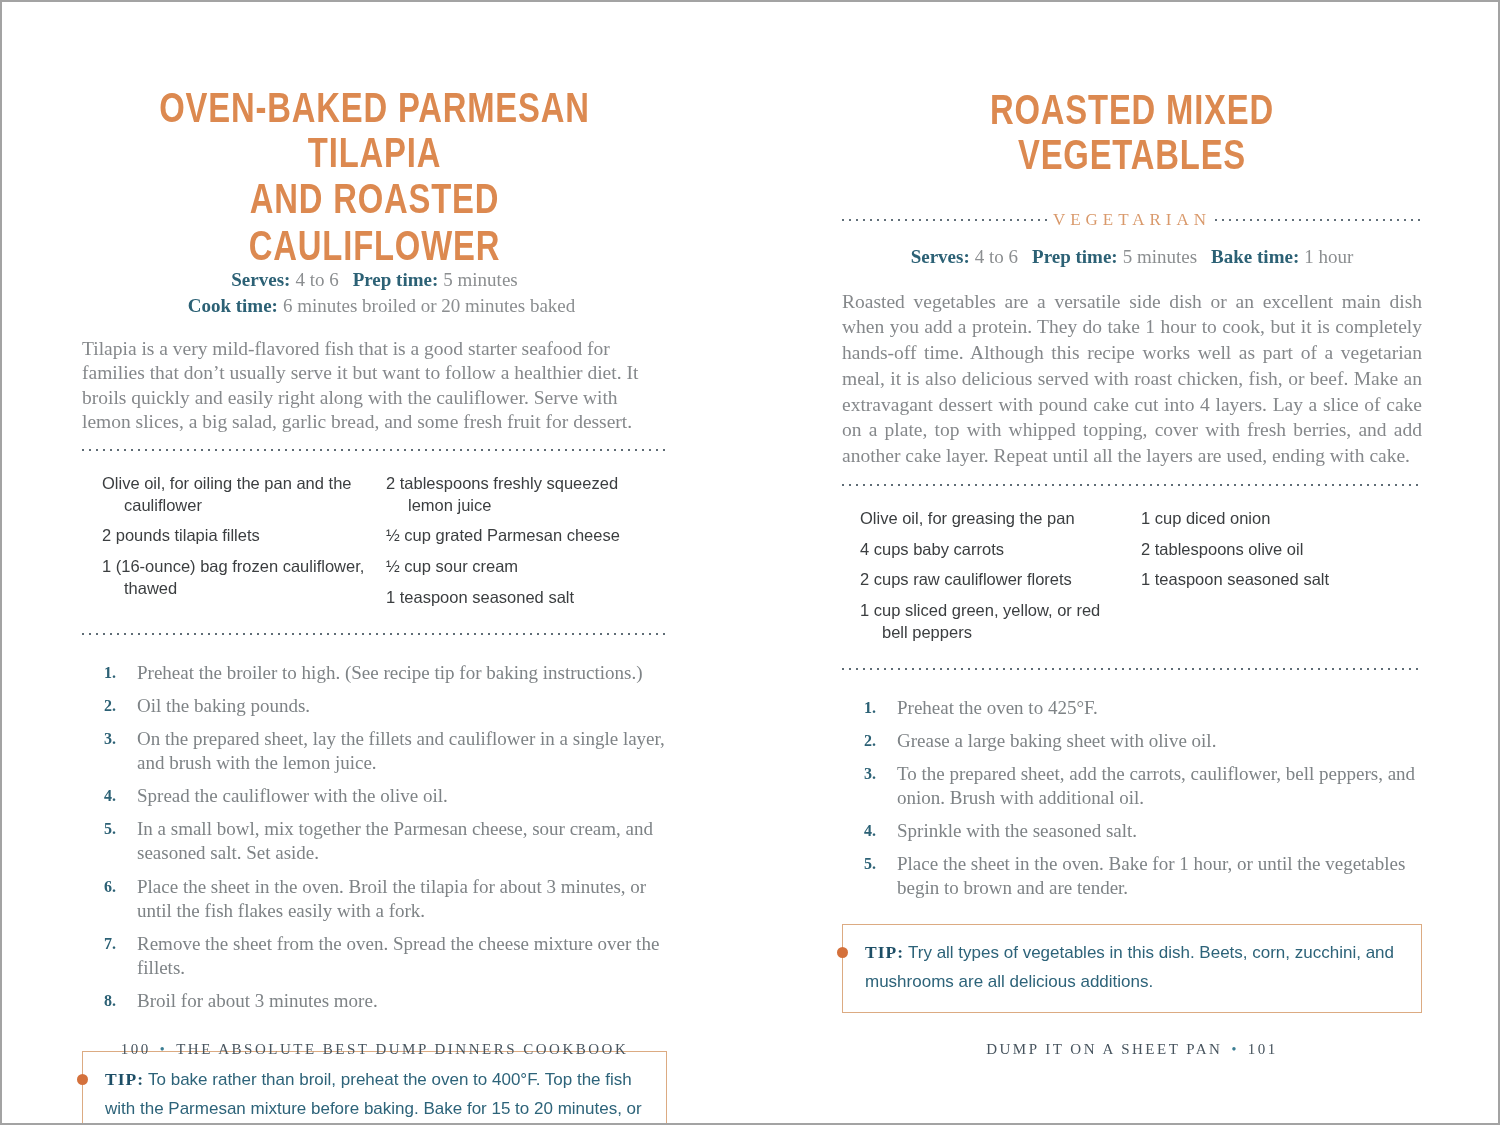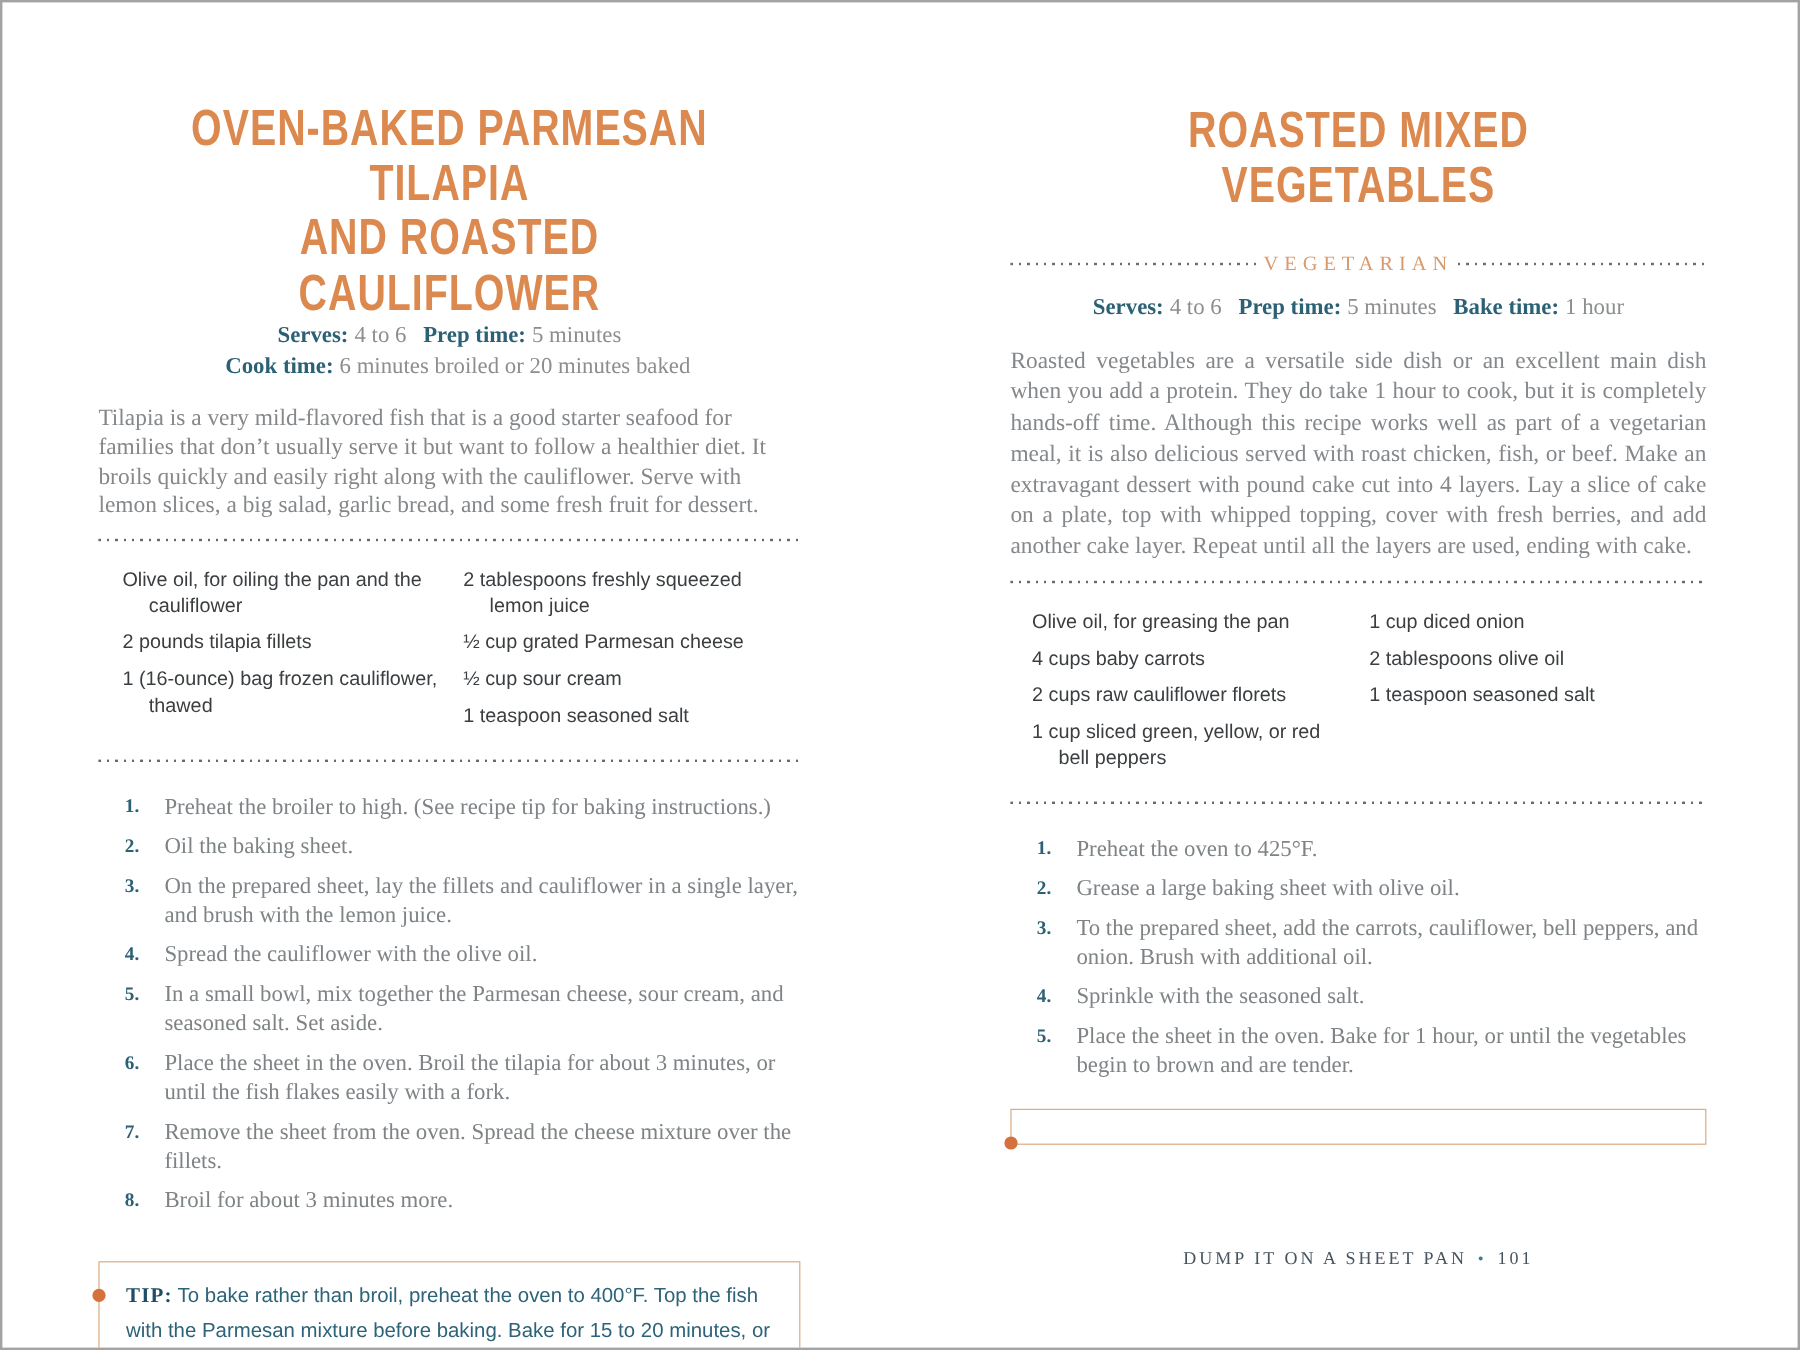--- a/index.html
+++ b/index.html
@@ -123,21 +123,21 @@
 
     <div class="dotrule"></div>
 
     <ol class="steps">
       <li class="step">
           <span class="step-num">1.</span>
           <span class="step-text">Preheat the broiler to high. (See recipe tip for baking instructions.)</span>
         </li>
       <li class="step">
           <span class="step-num">2.</span>
-          <span class="step-text">Oil the baking sheet.</span>
+          <span class="step-text">Oil the baking pounds.</span>
         </li>
       <li class="step">
           <span class="step-num">3.</span>
           <span class="step-text">On the prepared sheet, lay the fillets and cauliflower in a single layer, and brush with the lemon juice.</span>
         </li>
       <li class="step">
           <span class="step-num">4.</span>
           <span class="step-text">Spread the cauliflower with the olive oil.</span>
         </li>
       <li class="step">
@@ -158,20 +158,23 @@
         </li>
     </ol>
 
     <div class="tipbox">
       <span class="tip-dot"></span>
       <p class="tip-para">
         <span class="tip-label">TIP:</span><span>To bake rather than broil, preheat the oven to 400°F. Top the fish with the Parmesan mixture before baking. Bake for 15 to 20 minutes, or until the fish is done. Other firm-flesh fish can be used in this dish. It’s especially good with red snapper.</span>
       </p>
     </div>
 
+    <p class="footer">
+      <span>100</span><span class="bullet">•</span><span>THE ABSOLUTE BEST DUMP DINNERS COOKBOOK</span>
+    </p>
   </div>
 
   <div class="page-col right-col">
 
     <h1 class="recipe-title">
       <span>ROASTED MIXED VEGETABLES</span>
     </h1>
 
     <div class="veg-rule">
       <span class="dots"></span>
@@ -221,20 +224,23 @@
           <span class="step-text">Sprinkle with the seasoned salt.</span>
         </li>
       <li class="step">
           <span class="step-num">5.</span>
           <span class="step-text">Place the sheet in the oven. Bake for 1 hour, or until the vegetables begin to brown and are tender.</span>
         </li>
     </ol>
 
     <div class="tipbox">
       <span class="tip-dot"></span>
+      <p class="tip-para">
+        <span class="tip-label">TIP:</span><span>Try all types of vegetables in this dish. Beets, corn, zucchini, and mushrooms are all delicious additions.</span>
+      </p>
     </div>
 
     <p class="footer">
       <span>DUMP IT ON A SHEET PAN</span><span class="bullet">•</span><span>101</span>
     </p>
   </div>
 
 </div>
 
 </body></html>

